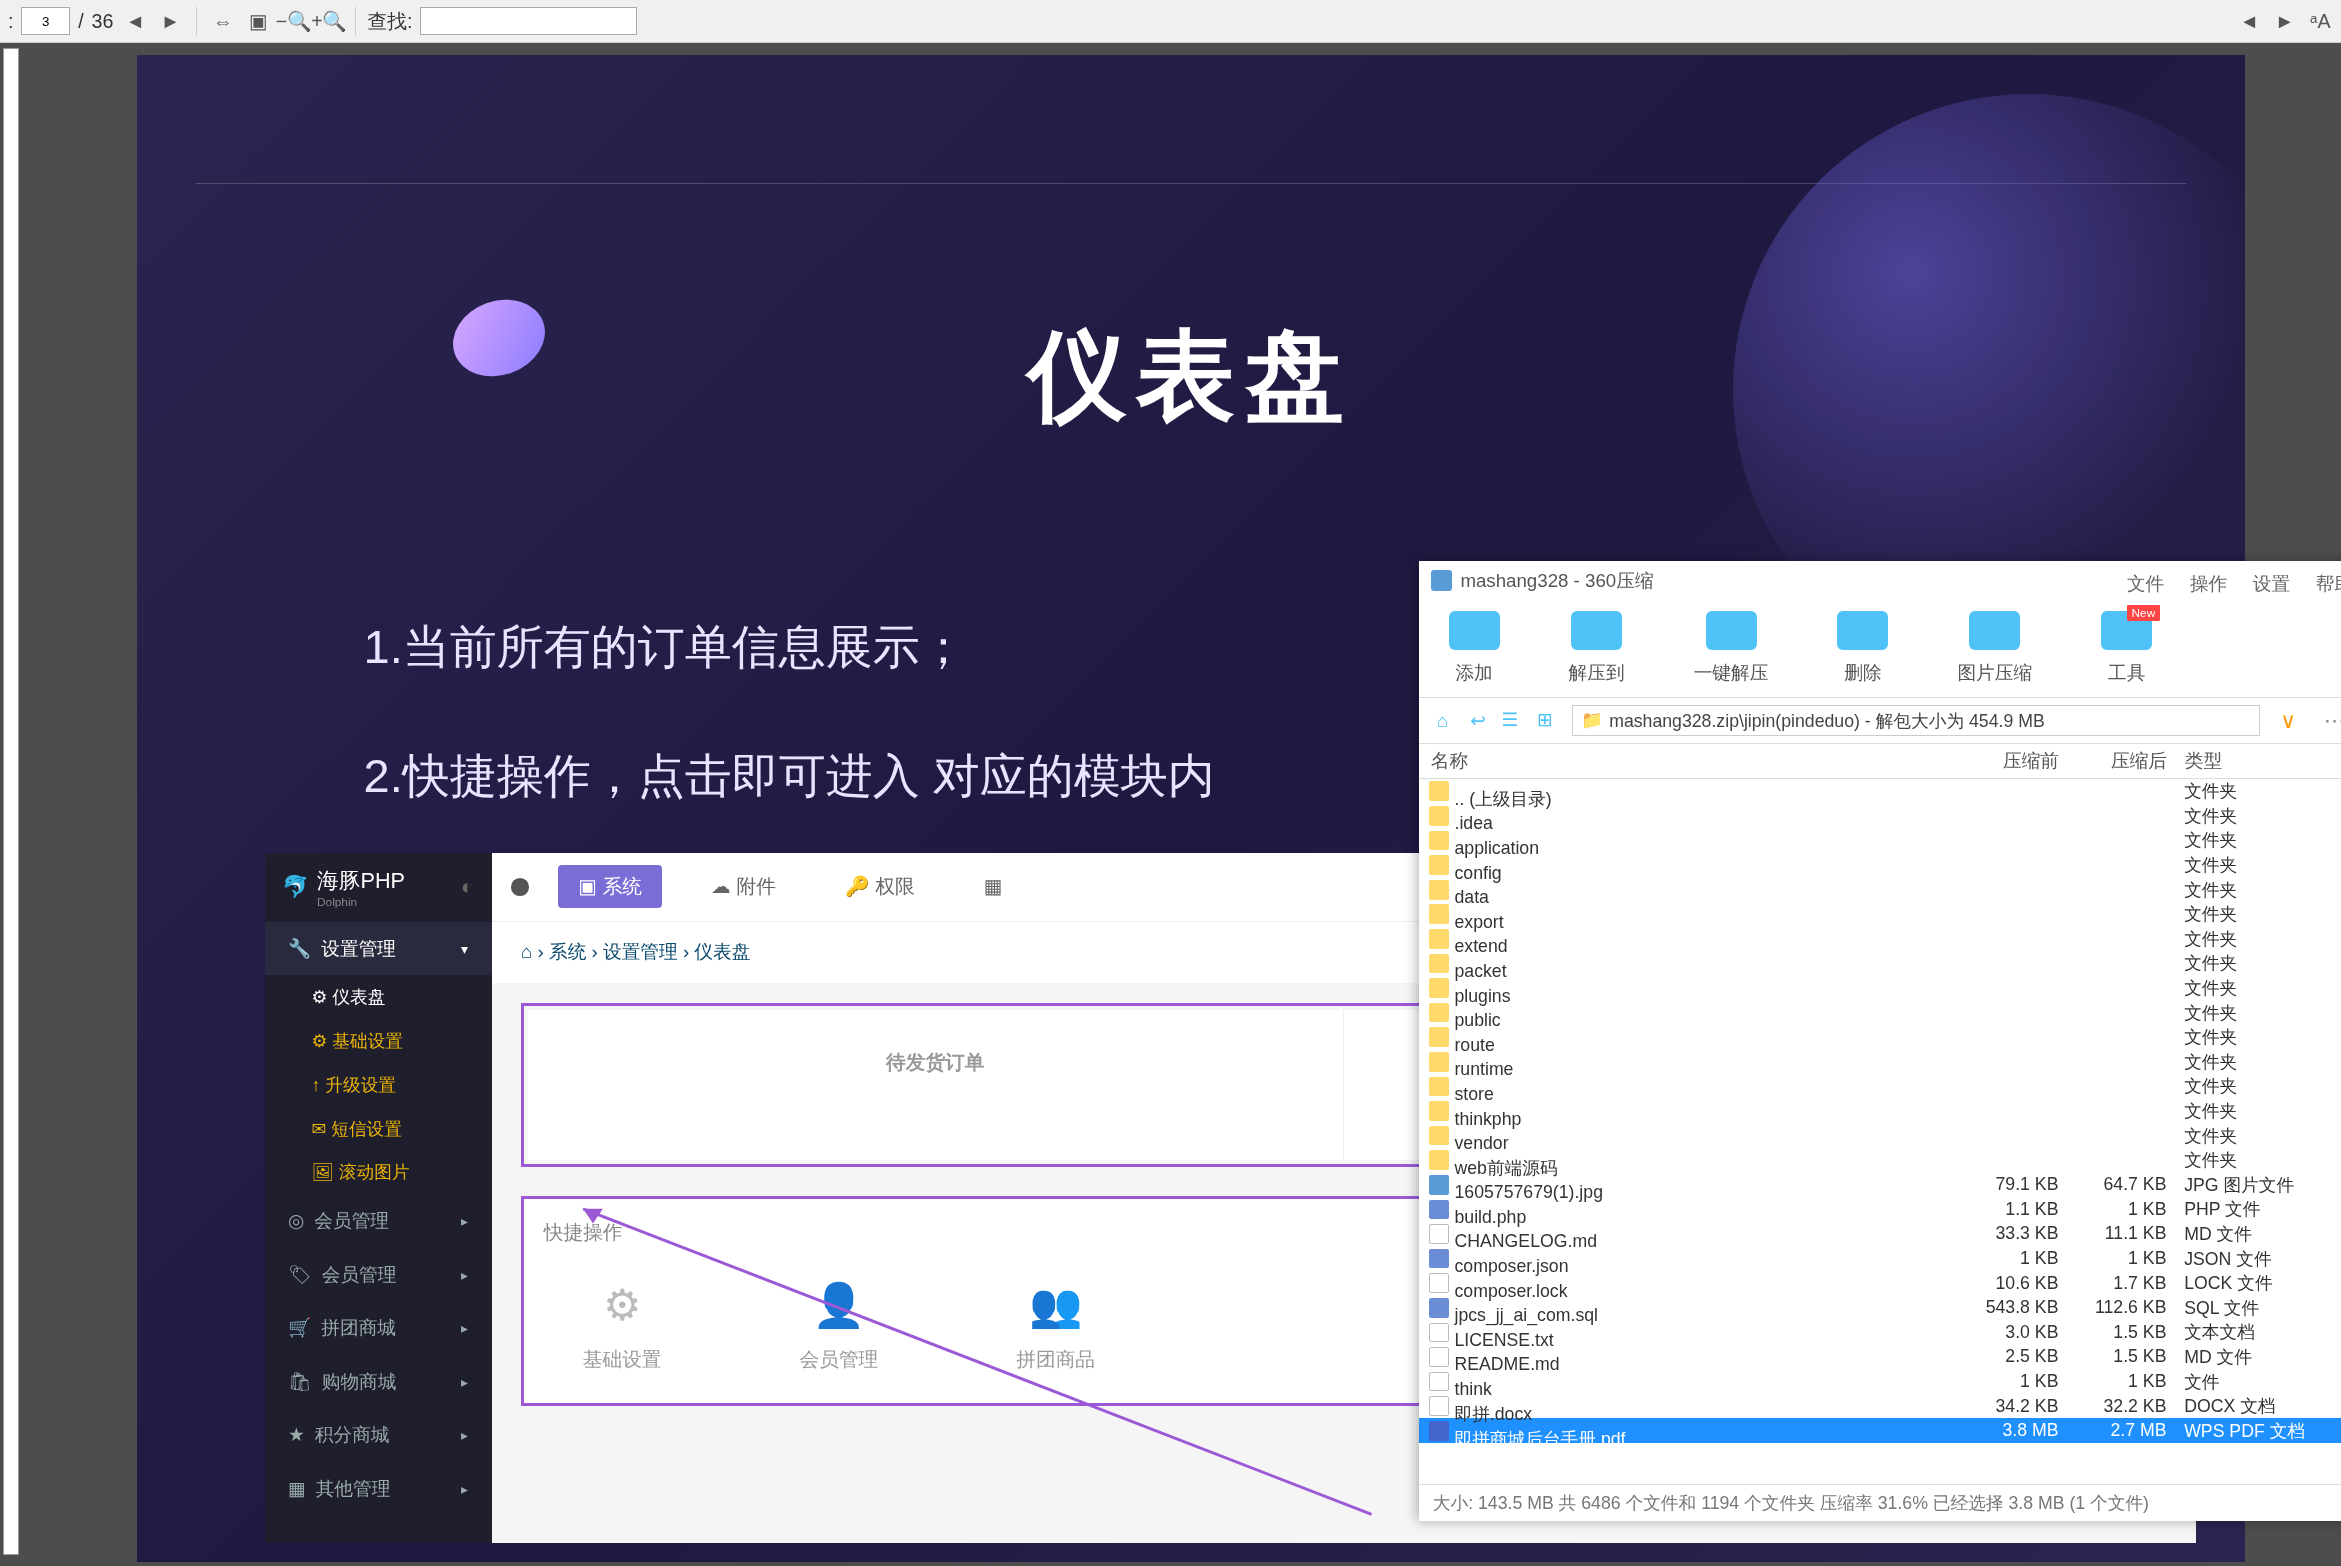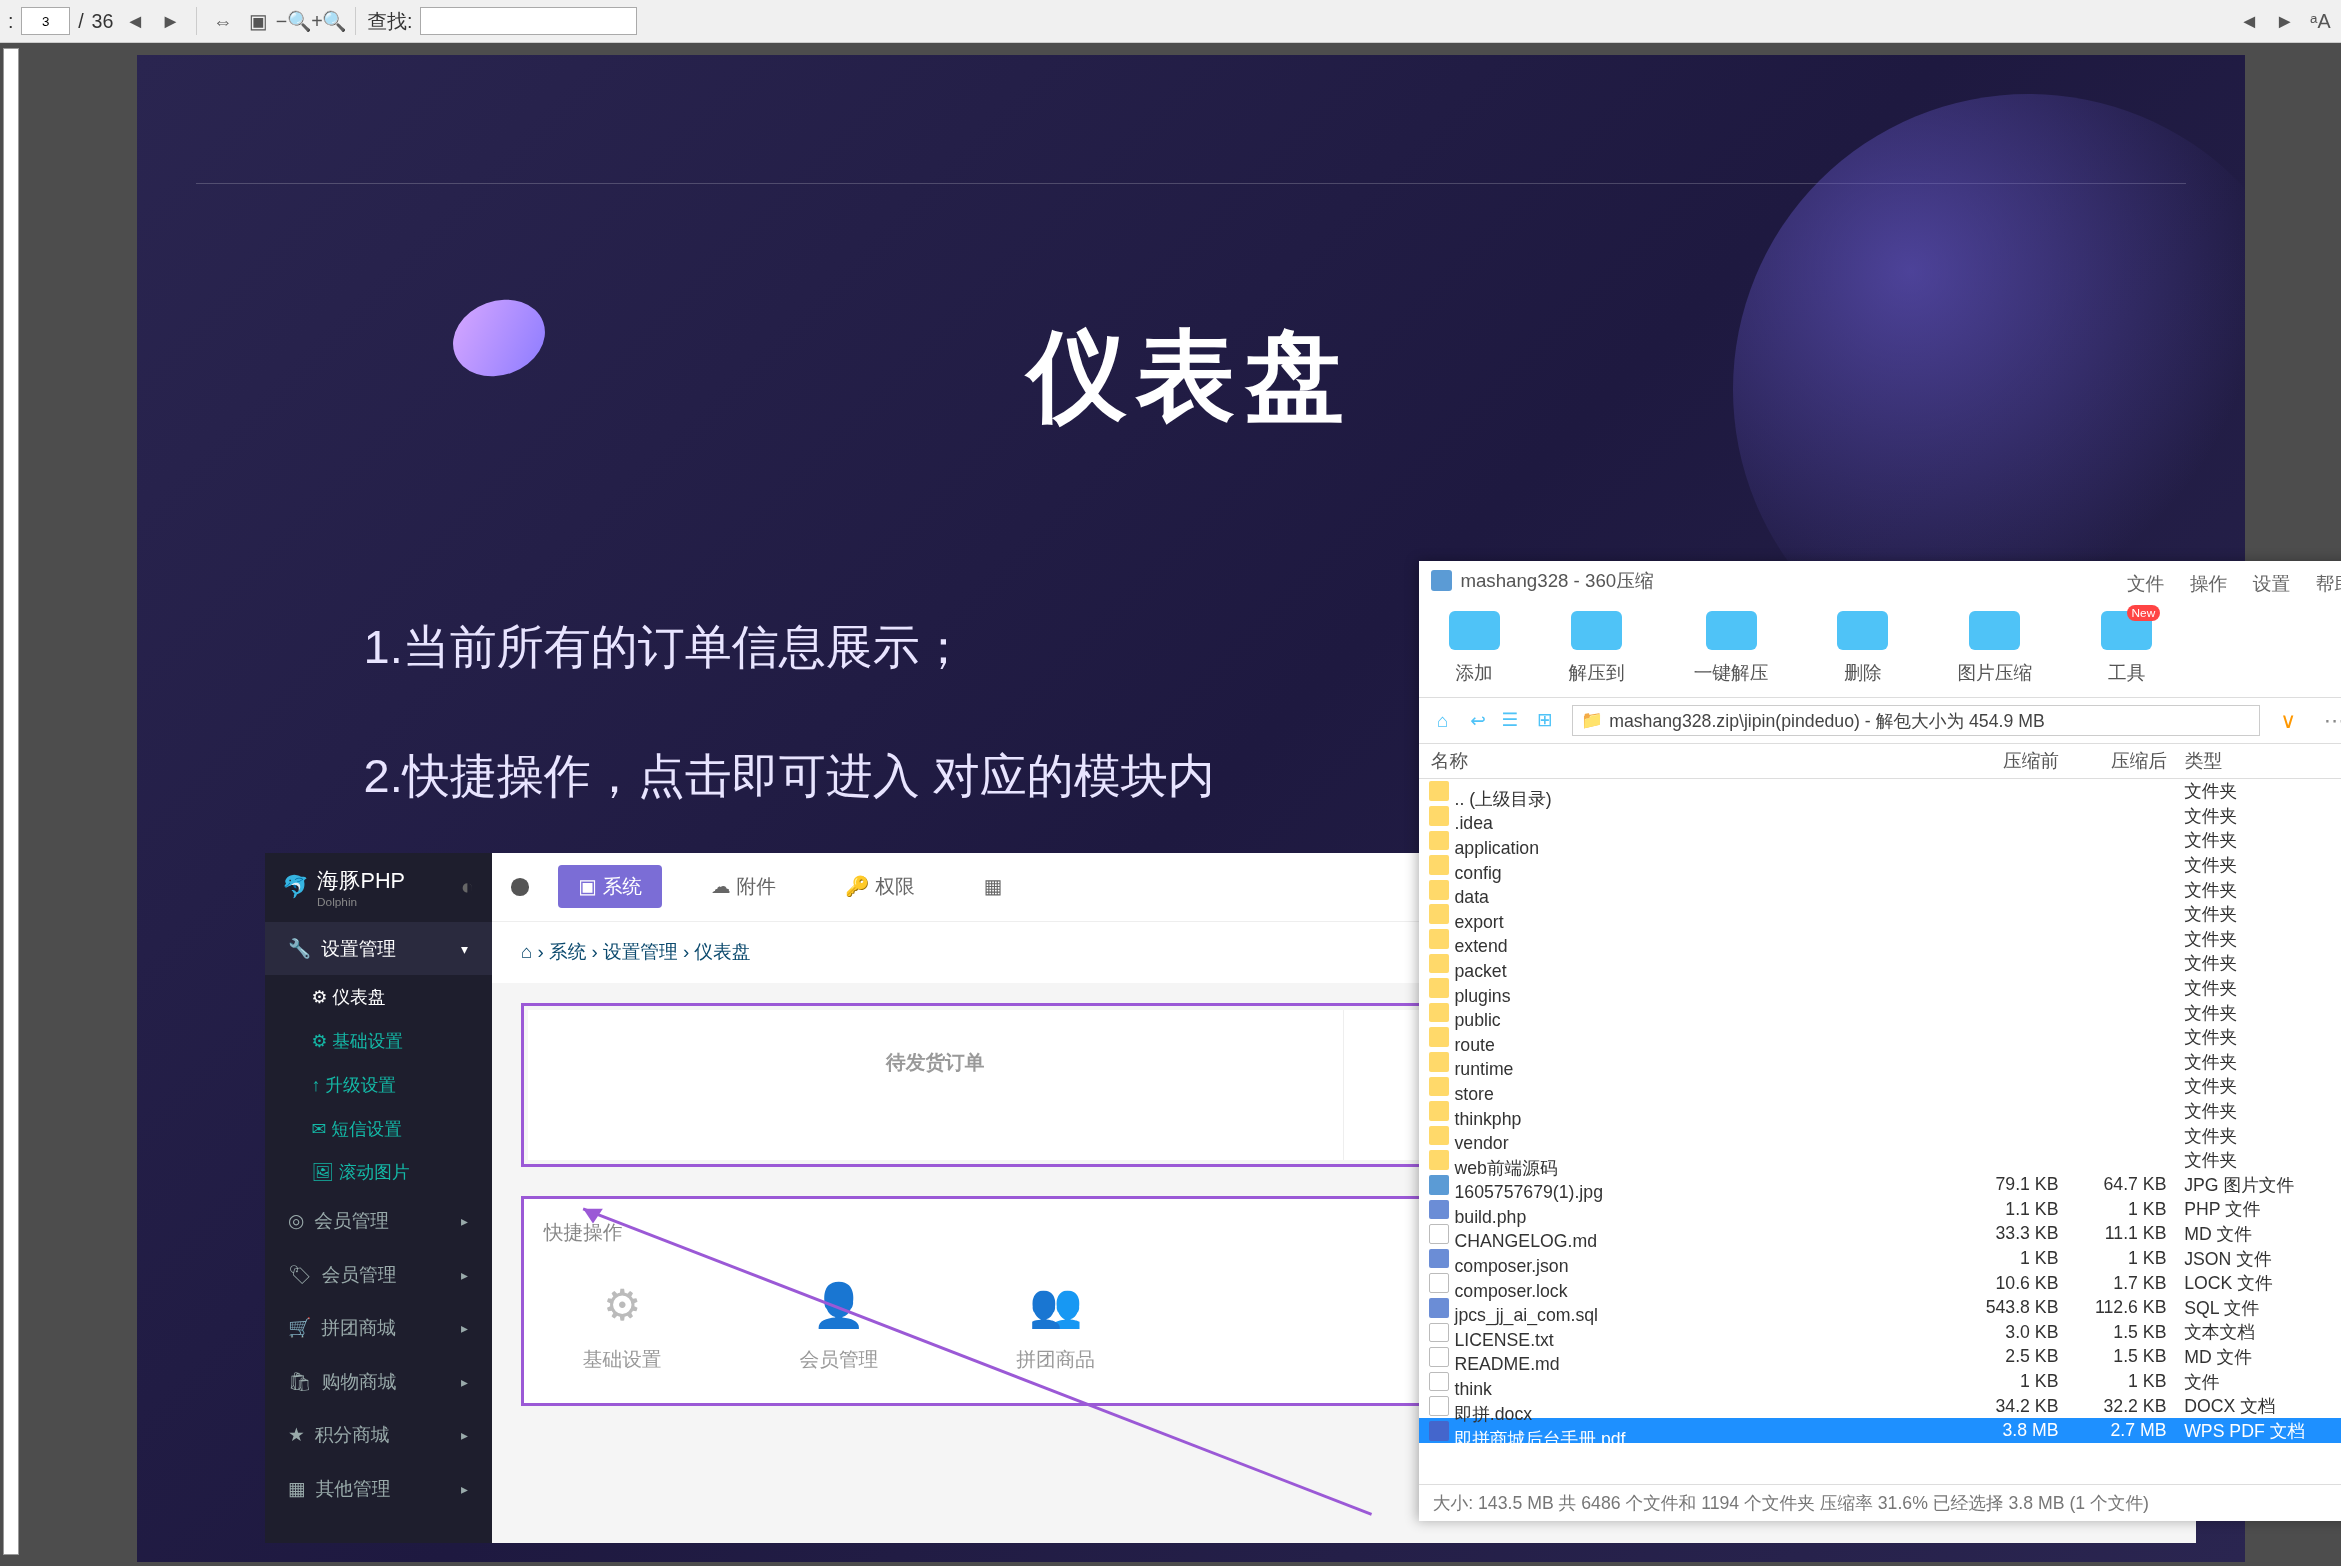--- a/index.html
+++ b/index.html
@@ -24,21 +24,21 @@
 .pdf-page .hr { position:absolute; top:128px; left:59px; right:59px; height:1px; background:rgba(255,255,255,0.2); }
 
 
 .dash { position:absolute; left:128px; top:798px; width:1931px; height:690px; background:#fff; display:flex; }
 .dash-sidebar { width:227px; background:#1e1e2d; color:#aaa; display:flex; flex-direction:column; font-size:19.7px; }
 .dash-logo { height:69px; display:flex; align-items:center; padding:0 17.7px; color:#fff; gap:7.9px; font-size:21.7px; }
 .dash-logo .sub { font-size:11.8px; color:#888; }
 .dash-menu-item { padding:13.8px 23.6px; display:flex; align-items:center; gap:9.9px; cursor:pointer; color:#9aa; font-size:18.7px; }
 .dash-menu-item.active { background:#2a2a3e; color:#fff; }
 .dash-menu-item .exp { margin-left:auto; font-size:13.8px; }
-.dash-sub-item { padding:9.9px 23.6px 9.9px 47px; color:#14b8a6; font-size:17.7px; cursor:pointer; }
+.dash-sub-item { padding:9.9px 23.6px 9.9px 47px; color:#eab308; font-size:17.7px; cursor:pointer; }
 .dash-sub-item.active { color:#fff; }
 .dash-main { flex:1; background:#f5f5f5; position:relative; }
 .dash-topbar { height:69px; background:#fff; display:flex; align-items:center; padding:0 19.7px; gap:29.6px; font-size:19.7px; color:#666; border-bottom:1px solid #eee; }
 .dash-topbar .btn { padding:7.9px 19.7px; border-radius:3.9px; cursor:pointer; display:flex; align-items:center; gap:5.9px; }
 .dash-topbar .btn.active { background:#7b6dd6; color:#fff; }
 .dash-topbar .drop { width:17.7px; height:17.7px; border-radius:50%; background:#555; }
 .dash-breadcrumb { padding:17.7px 29.6px; color:#0c4a6e; font-size:18.7px; background:#fff; }
 .dash-content { padding:19.7px 29.6px; }
 .dash-cards { display:flex; gap:0; border:3px solid #9b59d6; padding:3.9px; position:relative; }
 .dash-card { flex:1; background:#fff; padding:19.7px; text-align:center; border-right:1px solid #eee; }
@@ -57,21 +57,21 @@
 
 .zip-window { position:absolute; left:1419px; top:561px; width:946px; height:960px; background:#fff; box-shadow:-2px 0 11.8px rgba(0,0,0,0.3); display:flex; flex-direction:column; font-size:18.7px; }
 .zip-title { height:39px; display:flex; align-items:center; padding:0 11.8px; color:#555; gap:7.9px; }
 .zip-title .ticon { width:21.7px; height:21.7px; background:#5b9bd5; border-radius:3px; }
 .zip-menus { position:absolute; right:11.8px; top:9.9px; display:flex; gap:25.6px; color:#666; font-size:18.7px; }
 .zip-menus span { cursor:pointer; }
 .zip-toolbar { height:97px; display:flex; align-items:center; padding:0 29.6px; gap:69px; }
 .zip-tool { text-align:center; cursor:pointer; position:relative; }
 .zip-tool .zicon { width:51px; height:39px; margin:0 auto 9.9px; border-radius:5.9px; }
 .zip-tool .zlbl { color:#555; font-size:18.7px; }
-.zip-tool .badge { position:absolute; top:-5.9px; right:-7.9px; background:#ff4444; color:#fff; font-size:11.8px; padding:1px 4.9px; border-radius:8px; }
+.zip-tool .badge { position:absolute; top:-5.9px; right:-7.9px; background:#ff4444; color:#fff; font-size:11.8px; padding:1px 4.9px; border-radius:1px; }
 .zicon.add { background:#4fc3f7; }
 .zicon.extract { background:#4fc3f7; }
 .zicon.oneclick { background:#4fc3f7; }
 .zicon.delete { background:#4fc3f7; }
 .zicon.compress { background:#4fc3f7; }
 .zicon.tools { background:#4fc3f7; }
 .zip-path { height:47px; border-top:1px solid #ddd; border-bottom:1px solid #ddd; display:flex; align-items:center; padding:0 11.8px; gap:11.8px; }
 .zip-path .pnav { width:23.6px; height:23.6px; color:#4fc3f7; cursor:pointer; display:flex; align-items:center; justify-content:center; }
 .zip-path .pview { width:23.6px; height:23.6px; color:#4fc3f7; cursor:pointer; }
 .zip-path .pinput { flex:1; height:31.5px; border:1px solid #ccc; padding:0 7.9px; display:flex; align-items:center; background:#fff; gap:5.9px; color:#444; font-size:17.7px; }

